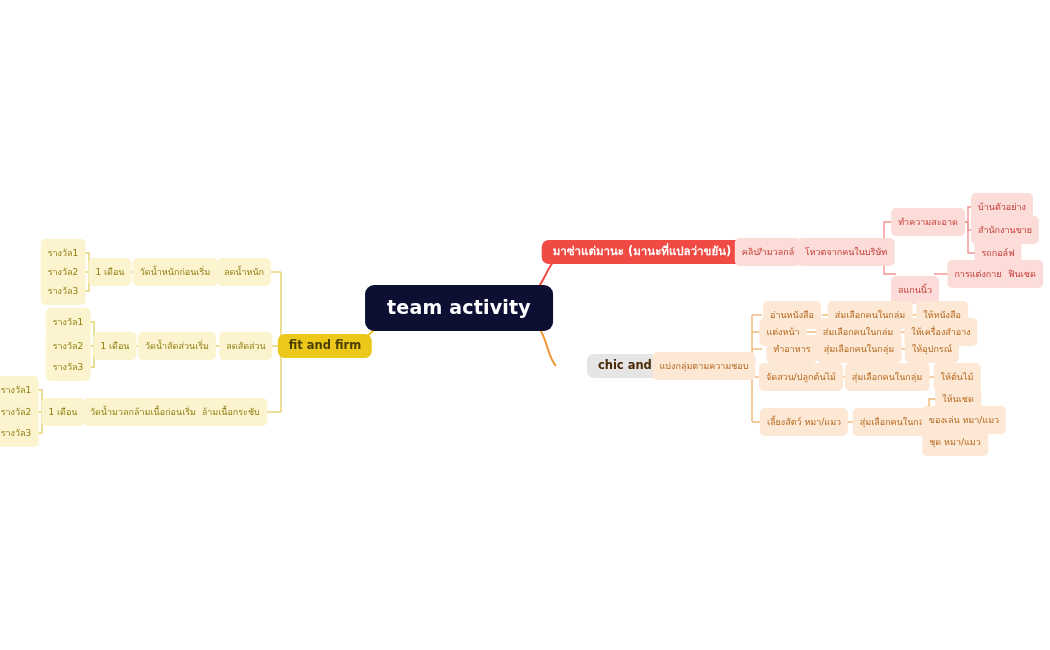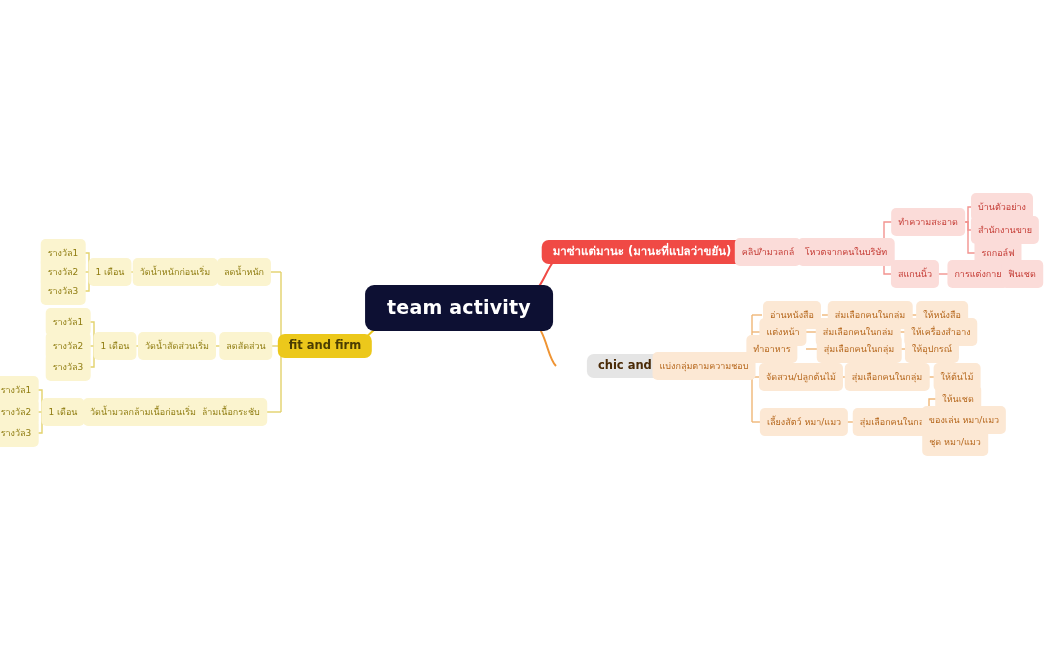--- a/index.html
+++ b/index.html
@@ -149,21 +149,21 @@
   <div class="node n-root" style="left:459px; top:308px;">team activity</div>
 
   <div class="node n-b1 red" style="left:642px; top:252px;">มาซ่าแต่มานะ (มานะที่แปลว่าขยัน)</div>
 
   <div class="node n-sub red" style="left:768px; top:252px;">คลิป/ำมวลกล์</div>
 
   <div class="node n-sub red" style="left:846px; top:252px;">โหวตจากคนในบริษัท</div>
 
   <div class="node n-sub red" style="left:928px; top:222px;">ทำความสะอาด</div>
 
-  <div class="node n-sub red" style="left:915px; top:274px;">สแกนนิ้ว</div>
+  <div class="node n-sub red" style="left:915px; top:290px;">สแกนนิ้ว</div>
 
   <div class="node n-sub red" style="left:1002px; top:207px;">บ้านตัวอย่าง</div>
 
   <div class="node n-sub red" style="left:1005px; top:230px;">สำนักงานขาย</div>
 
   <div class="node n-sub red" style="left:998px; top:253px;">รถกอล์ฟ</div>
 
   <div class="node n-sub red" style="left:978px; top:274px;">การแต่งกาย</div>
 
   <div class="node n-sub red" style="left:1022px; top:274px;">ฟินเชด</div>
@@ -173,21 +173,21 @@
   <div class="node n-sub orange" style="left:704px; top:366px;">แบ่งกลุ่มตามความชอบ</div>
 
   <div class="node n-sub orange" style="left:792px; top:315px;">อ่านหนังสือ</div>
   <div class="node n-sub orange" style="left:870px; top:315px;">สุ่มเลือกคนในกลุ่ม</div>
   <div class="node n-sub orange" style="left:942px; top:315px;">ให้หนังสือ</div>
 
   <div class="node n-sub orange" style="left:783px; top:332px;">แต่งหน้า</div>
   <div class="node n-sub orange" style="left:858px; top:332px;">สุ่มเลือกคนในกลุ่ม</div>
   <div class="node n-sub orange" style="left:941px; top:332px;">ให้เครื่องสำอาง</div>
 
-  <div class="node n-sub orange" style="left:772px; top:349px;">ทำอาหาร</div>
+  <div class="node n-sub orange" style="left:792px; top:349px;">ทำอาหาร</div>
   <div class="node n-sub orange" style="left:859px; top:349px;">สุ่มเลือกคนในกลุ่ม</div>
   <div class="node n-sub orange" style="left:932px; top:349px;">ให้อุปกรณ์</div>
 
   <div class="node n-sub orange" style="left:801px; top:377px;">จัดสวน/ปลูกต้นไม้</div>
   <div class="node n-sub orange" style="left:887px; top:377px;">สุ่มเลือกคนในกลุ่ม</div>
   <div class="node n-sub orange" style="left:957px; top:377px;">ให้ต้นไม้</div>
 
   <div class="node n-sub orange" style="left:804px; top:422px;">เลี้ยงสัตว์ หมา/แมว</div>
   <div class="node n-sub orange" style="left:895px; top:422px;">สุ่มเลือกคนในกลุ่ม</div>
   <div class="node n-sub orange" style="left:958px; top:399px;">ให้นเชด</div>

